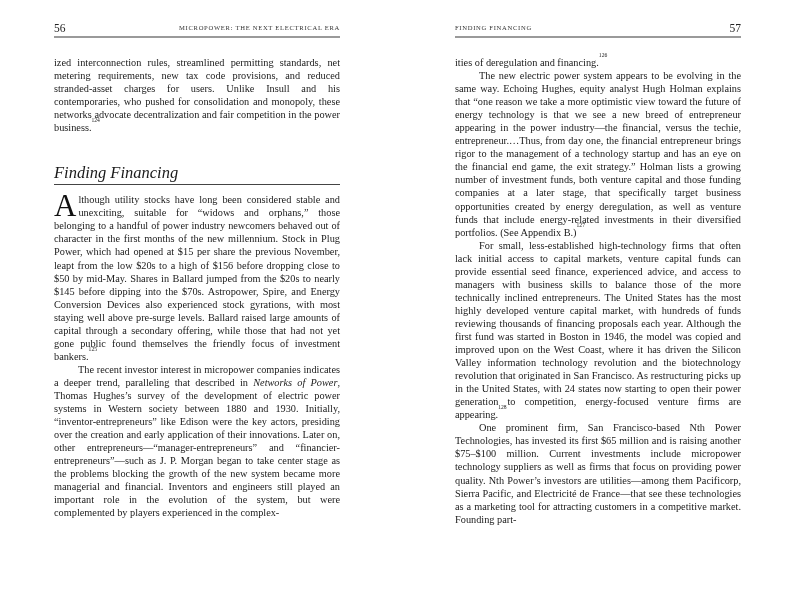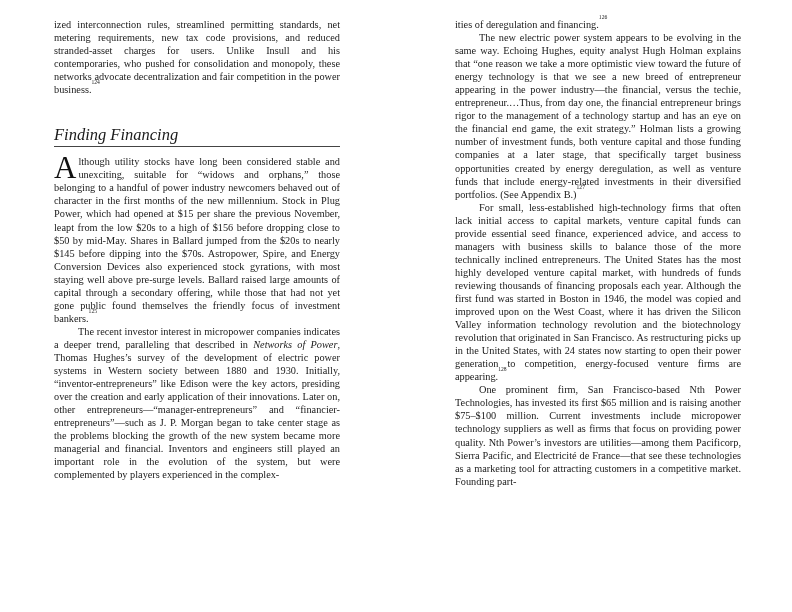--- a/index.html
+++ b/index.html
@@ -25,28 +25,36 @@
     sup { font-size:5.6px; vertical-align:top; position:relative; top:-1px; line-height:0; }
     .section-title { margin:30px 0 8px 0; font-size:16.5px; font-style:italic;
                      border-bottom:1px solid #444; padding-bottom:2px; line-height:18px; }
     .dropcap { float:left; font-size:31px; line-height:24px; margin:1px 2px 0 0; color:#111; }
     em { font-style:italic; }
   </style>
 </head>
 <body>
 
 <div class="page left">
+  <div class="header">
+    <span class="folio">56</span>
+    <span class="runhead">MICROPOWER: THE NEXT ELECTRICAL ERA</span>
+  </div>
   <div class="body">
     <p><span>ized interconnection rules, streamlined permitting standards, net metering requirements, new tax code provisions, and reduced stranded-asset charges for users. Unlike Insull and his contemporaries, who pushed for consolidation and monopoly, these networks advocate decentralization and fair competition in the power business.</span><sup>124</sup></p>
     <div class="section-title">Finding Financing</div>
     <p><span class="dropcap">A</span><span>lthough utility stocks have long been considered stable and unexciting, suitable for “widows and orphans,” those belonging to a handful of power industry newcomers behaved out of character in the first months of the new millennium. Stock in Plug Power, which had opened at $15 per share the previous November, leapt from the low $20s to a high of $156 before dropping close to $50 by mid-May. Shares in Ballard jumped from the $20s to nearly $145 before dipping into the $70s. Astropower, Spire, and Energy Conversion Devices also experienced stock gyrations, with most staying well above pre-surge levels. Ballard raised large amounts of capital through a secondary offering, while those that had not yet gone public found themselves the friendly focus of investment bankers.</span><sup>125</sup></p>
     <p class="ind"><span>The recent investor interest in micropower companies indicates a deeper trend, paralleling that described in </span><em>Networks of Power</em><span>, Thomas Hughes’s survey of the development of electric power systems in Western society between 1880 and 1930. Initially, “inventor-entrepreneurs” like Edison were the key actors, presiding over the creation and early application of their innovations. Later on, other entrepreneurs—“manager-entrepreneurs” and “financier-entrepreneurs”—such as J. P. Morgan began to take center stage as the problems blocking the growth of the new system became more managerial and financial. Inventors and engineers still played an important role in the evolution of the system, but were complemented by players experienced in the complex-</span></p>
   </div>
 </div>
 
 <div class="page right">
+  <div class="header">
+    <span class="runhead">FINDING FINANCING</span>
+    <span class="folio">57</span>
+  </div>
   <div class="body">
     <p><span>ities of deregulation and financing.</span><sup>126</sup></p>
     <p class="ind"><span>The new electric power system appears to be evolving in the same way. Echoing Hughes, equity analyst Hugh Holman explains that “one reason we take a more optimistic view toward the future of energy technology is that we see a new breed of entrepreneur appearing in the power industry—the financial, versus the techie, entrepreneur.…Thus, from day one, the financial entrepreneur brings rigor to the management of a technology startup and has an eye on the financial end game, the exit strategy.” Holman lists a growing number of investment funds, both venture capital and those funding companies at a later stage, that specifically target business opportunities created by energy deregulation, as well as venture funds that include energy-related investments in their diversified portfolios. (See Appendix B.)</span><sup>127</sup></p>
     <p class="ind"><span>For small, less-established high-technology firms that often lack initial access to capital markets, venture capital funds can provide essential seed finance, experienced advice, and access to managers with business skills to balance those of the more technically inclined entrepreneurs. The United States has the most highly developed venture capital market, with hundreds of funds reviewing thousands of financing proposals each year. Although the first fund was started in Boston in 1946, the model was copied and improved upon on the West Coast, where it has driven the Silicon Valley information technology revolution and the biotechnology revolution that originated in San Francisco. As restructuring picks up in the United States, with 24 states now starting to open their power generation to competition, energy-focused venture firms are appearing.</span><sup>128</sup></p>
     <p class="ind"><span>One prominent firm, San Francisco-based Nth Power Technologies, has invested its first $65 million and is raising another $75–$100 million. Current investments include micropower technology suppliers as well as firms that focus on providing power quality. Nth Power’s investors are utilities—among them Pacificorp, Sierra Pacific, and Electricité de France—that see these technologies as a marketing tool for attracting customers in a competitive market. Founding part-</span></p>
   </div>
 </div>
 
 </body></html>

